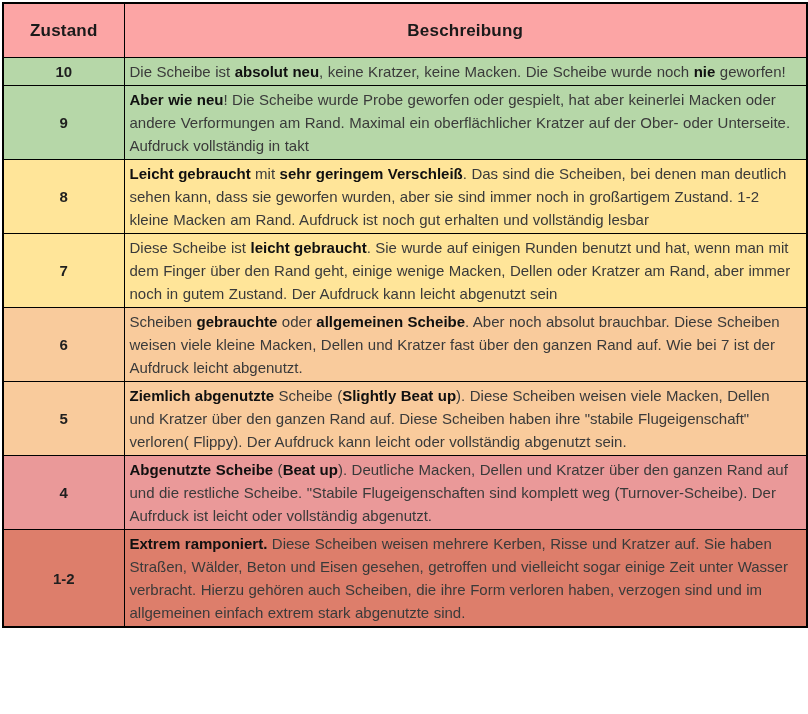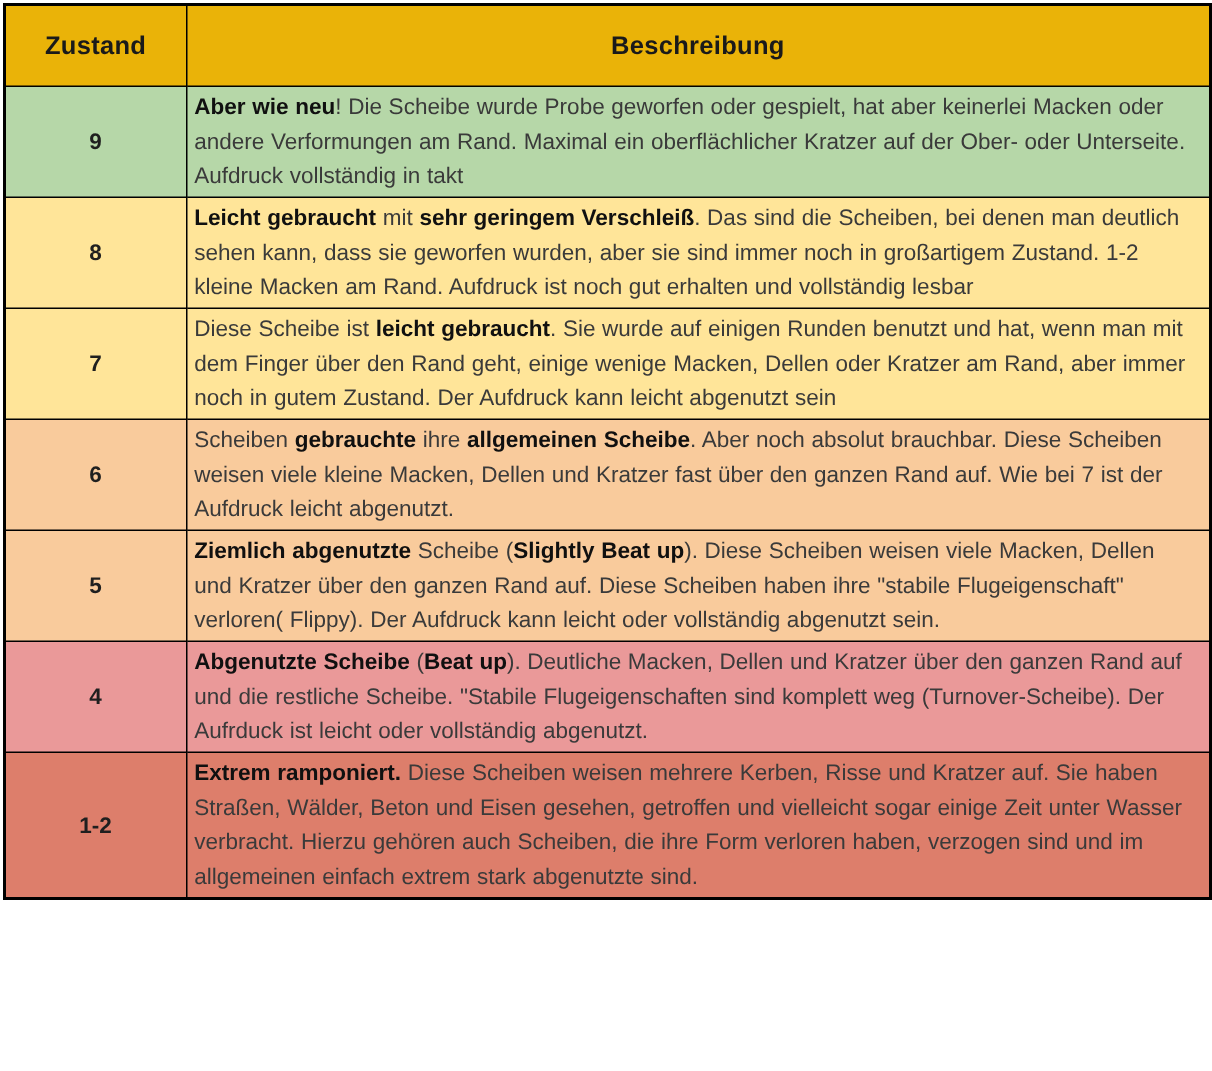--- a/index.html
+++ b/index.html
@@ -56,41 +56,45 @@
 </head>
 <body>
 
 <div class="page">
   <table class="condition-table">
     <colgroup>
       <col class="col-zustand">
       <col class="col-beschreibung">
     </colgroup>
     <thead>
-      <tr style="background: #eab308; margin-top: 48px;">
+      <tr style="background: #fca5a5; margin-top: 48px;">
         <th>Zustand</th>
         <th>Beschreibung</th>
       </tr>
     </thead>
     <tbody>
+        <tr style="background: rgb(182, 215, 168);">
+          <td class="zustand">10</td>
+          <td class="desc"><span>Die Scheibe ist </span><b>absolut neu</b><span>, keine Kratzer, keine Macken. Die Scheibe wurde noch </span><b>nie</b><span> geworfen!</span></td>
+        </tr>
         <tr style="background: rgb(182, 215, 168);">
           <td class="zustand">9</td>
           <td class="desc"><b>Aber wie neu</b><span>! Die Scheibe wurde Probe geworfen oder gespielt, hat aber keinerlei Macken oder andere Verformungen am Rand. Maximal ein oberflächlicher Kratzer auf der Ober- oder Unterseite. Aufdruck vollständig in takt</span></td>
         </tr>
         <tr style="background: rgb(255, 229, 153);">
           <td class="zustand">8</td>
           <td class="desc"><b>Leicht gebraucht</b><span> mit </span><b>sehr geringem Verschleiß</b><span>. Das sind die Scheiben, bei denen man deutlich sehen kann, dass sie geworfen wurden, aber sie sind immer noch in großartigem Zustand. 1-2 kleine Macken am Rand. Aufdruck ist noch gut erhalten und vollständig lesbar</span></td>
         </tr>
         <tr style="background: rgb(255, 229, 153);">
           <td class="zustand">7</td>
           <td class="desc"><span>Diese Scheibe ist </span><b>leicht gebraucht</b><span>. Sie wurde auf einigen Runden benutzt und hat, wenn man mit dem Finger über den Rand geht, einige wenige Macken, Dellen oder Kratzer am Rand, aber immer noch in gutem Zustand. Der Aufdruck kann leicht abgenutzt sein</span></td>
         </tr>
         <tr style="background: rgb(249, 203, 156);">
           <td class="zustand">6</td>
-          <td class="desc"><span>Scheiben </span><b>gebrauchte</b><span> ihre </span><b>allgemeinen Scheibe</b><span>. Aber noch absolut brauchbar. Diese Scheiben weisen viele kleine Macken, Dellen und Kratzer fast über den ganzen Rand auf. Wie bei 7 ist der Aufdruck leicht abgenutzt.</span></td>
+          <td class="desc"><span>Scheiben </span><b>gebrauchte</b><span> oder </span><b>allgemeinen Scheibe</b><span>. Aber noch absolut brauchbar. Diese Scheiben weisen viele kleine Macken, Dellen und Kratzer fast über den ganzen Rand auf. Wie bei 7 ist der Aufdruck leicht abgenutzt.</span></td>
         </tr>
         <tr style="background: rgb(249, 203, 156);">
           <td class="zustand">5</td>
           <td class="desc"><b>Ziemlich abgenutzte</b><span> Scheibe (</span><b>Slightly Beat up</b><span>). Diese Scheiben weisen viele Macken, Dellen und Kratzer über den ganzen Rand auf. Diese Scheiben haben ihre "stabile Flugeigenschaft" verloren( Flippy). Der Aufdruck kann leicht oder vollständig abgenutzt sein.</span></td>
         </tr>
         <tr style="background: rgb(234, 153, 153);">
           <td class="zustand">4</td>
           <td class="desc"><b>Abgenutzte Scheibe</b><span> (</span><b>Beat up</b><span>). Deutliche  Macken, Dellen und Kratzer über den ganzen Rand auf und die restliche Scheibe. "Stabile Flugeigenschaften sind komplett weg (Turnover-Scheibe). Der Aufrduck ist leicht oder vollständig abgenutzt.</span></td>
         </tr>
         <tr style="background: rgb(221, 126, 107);">

